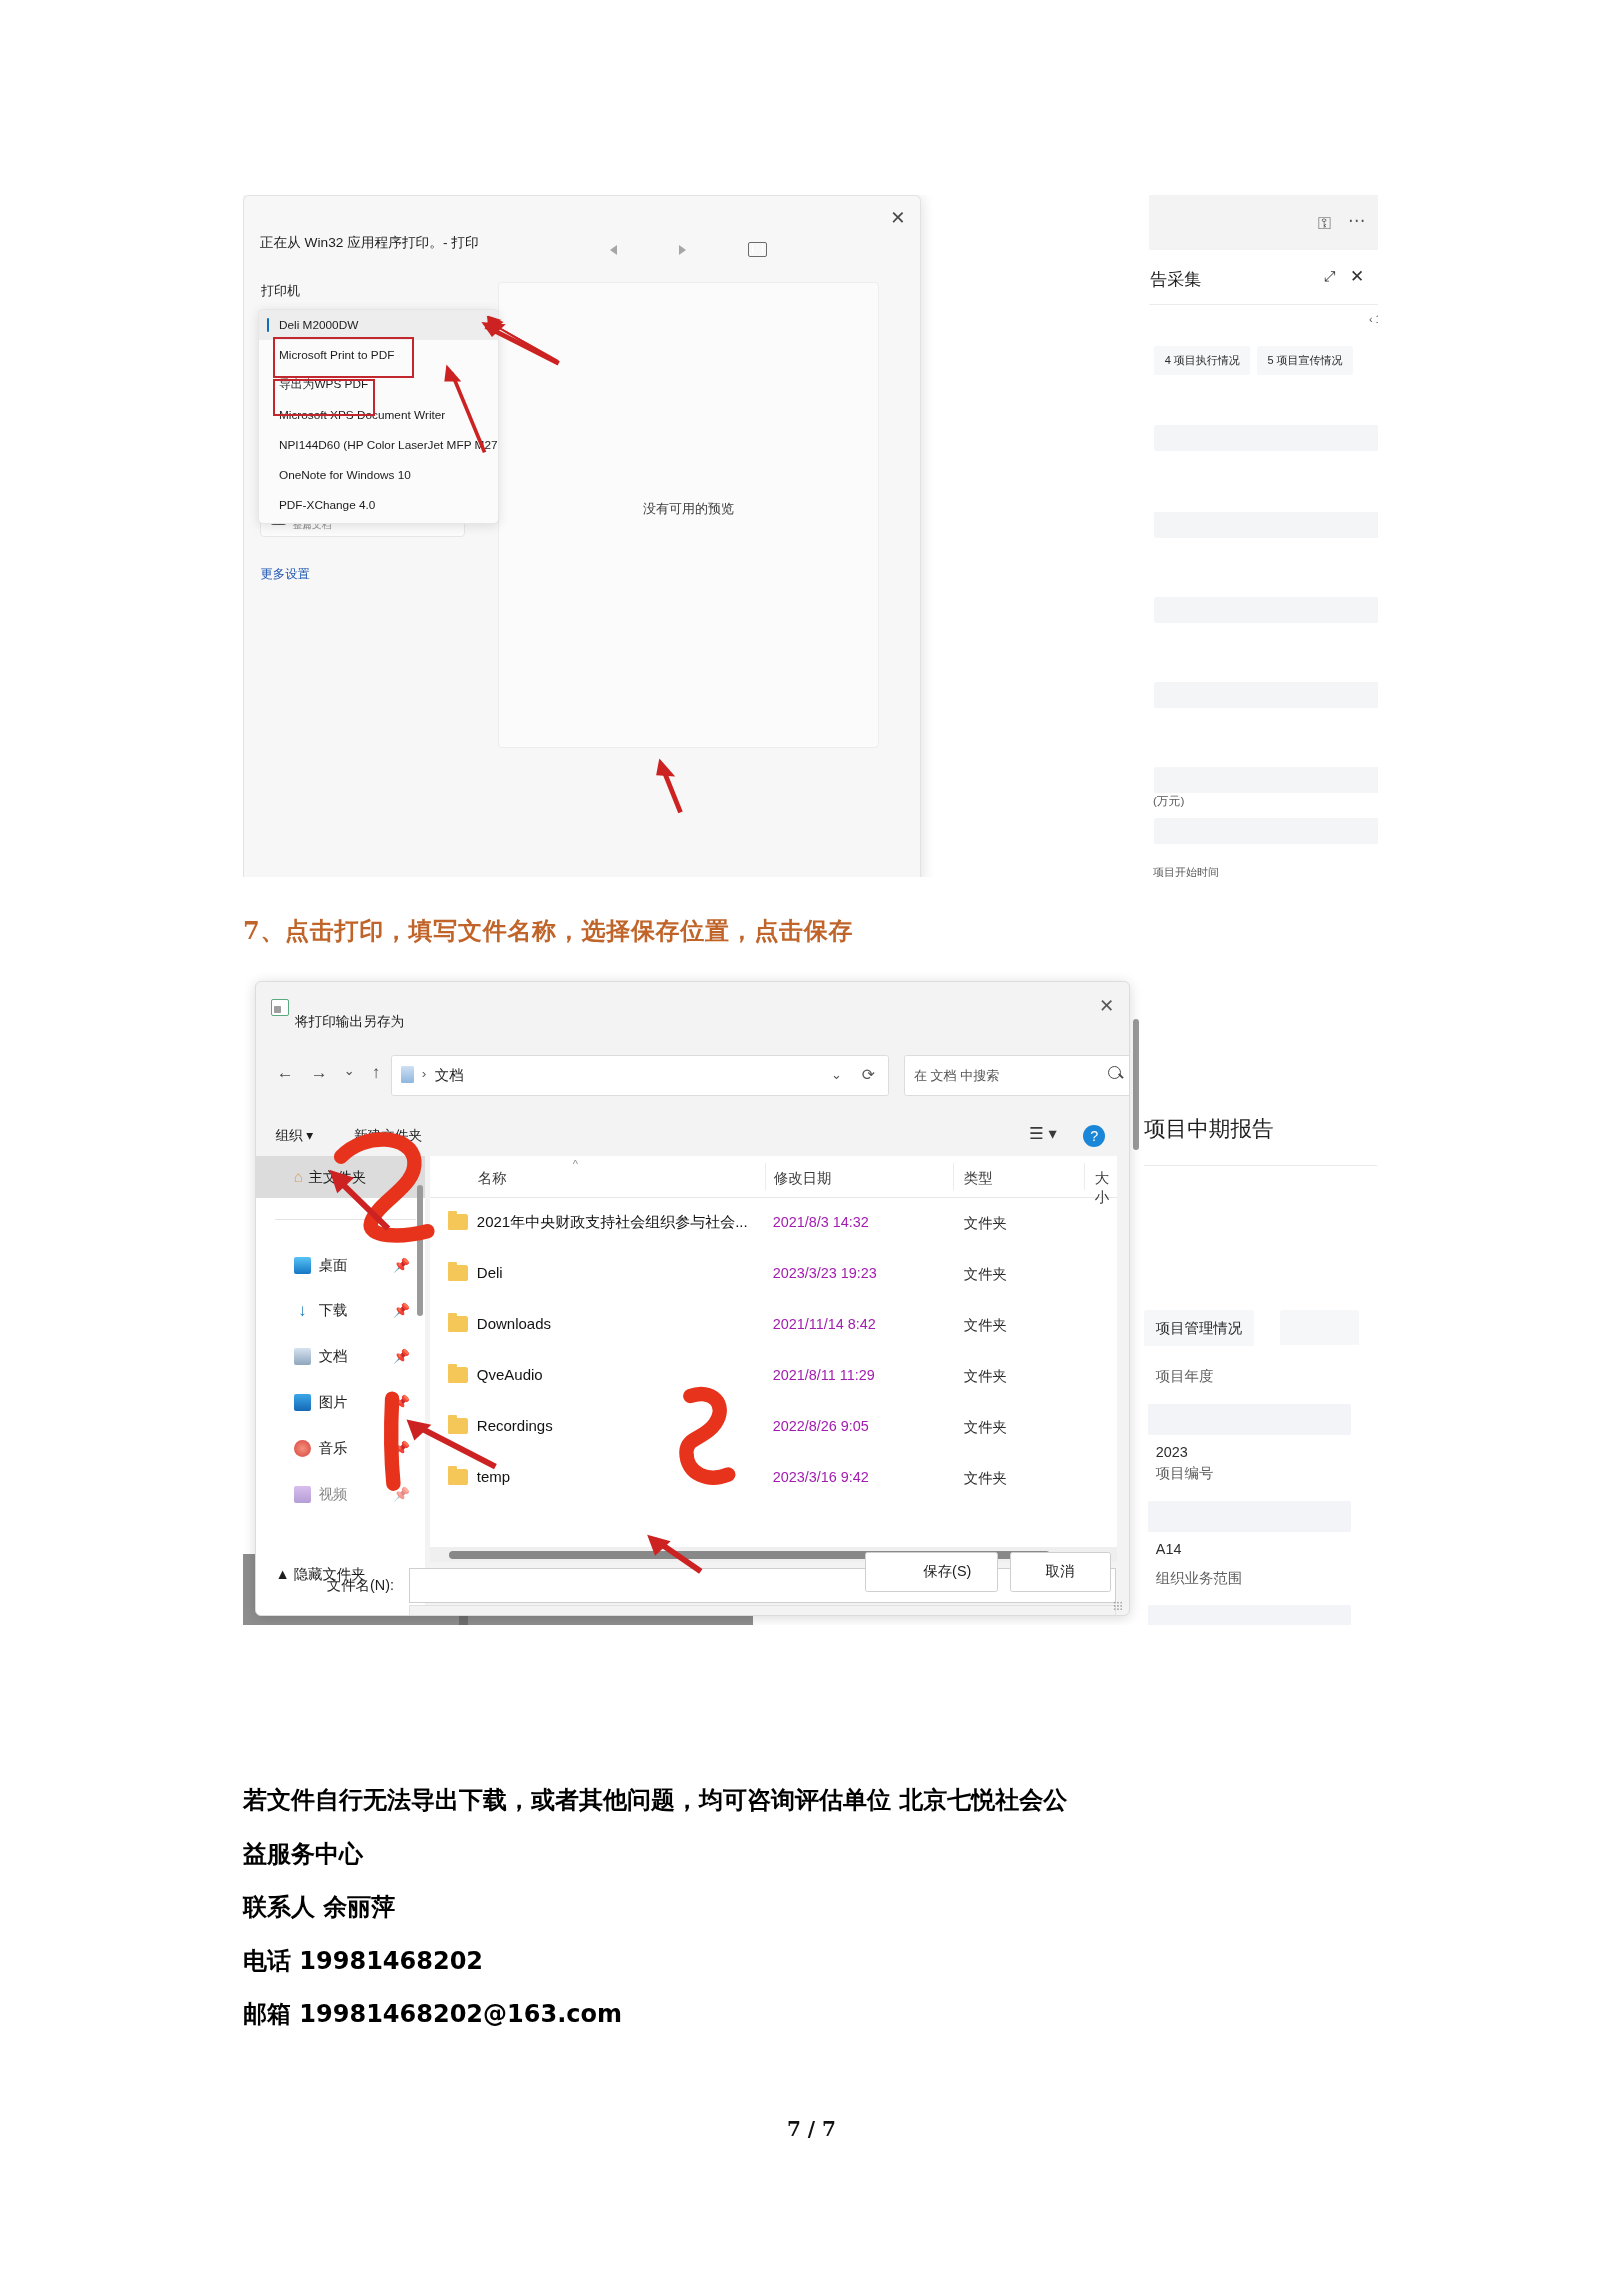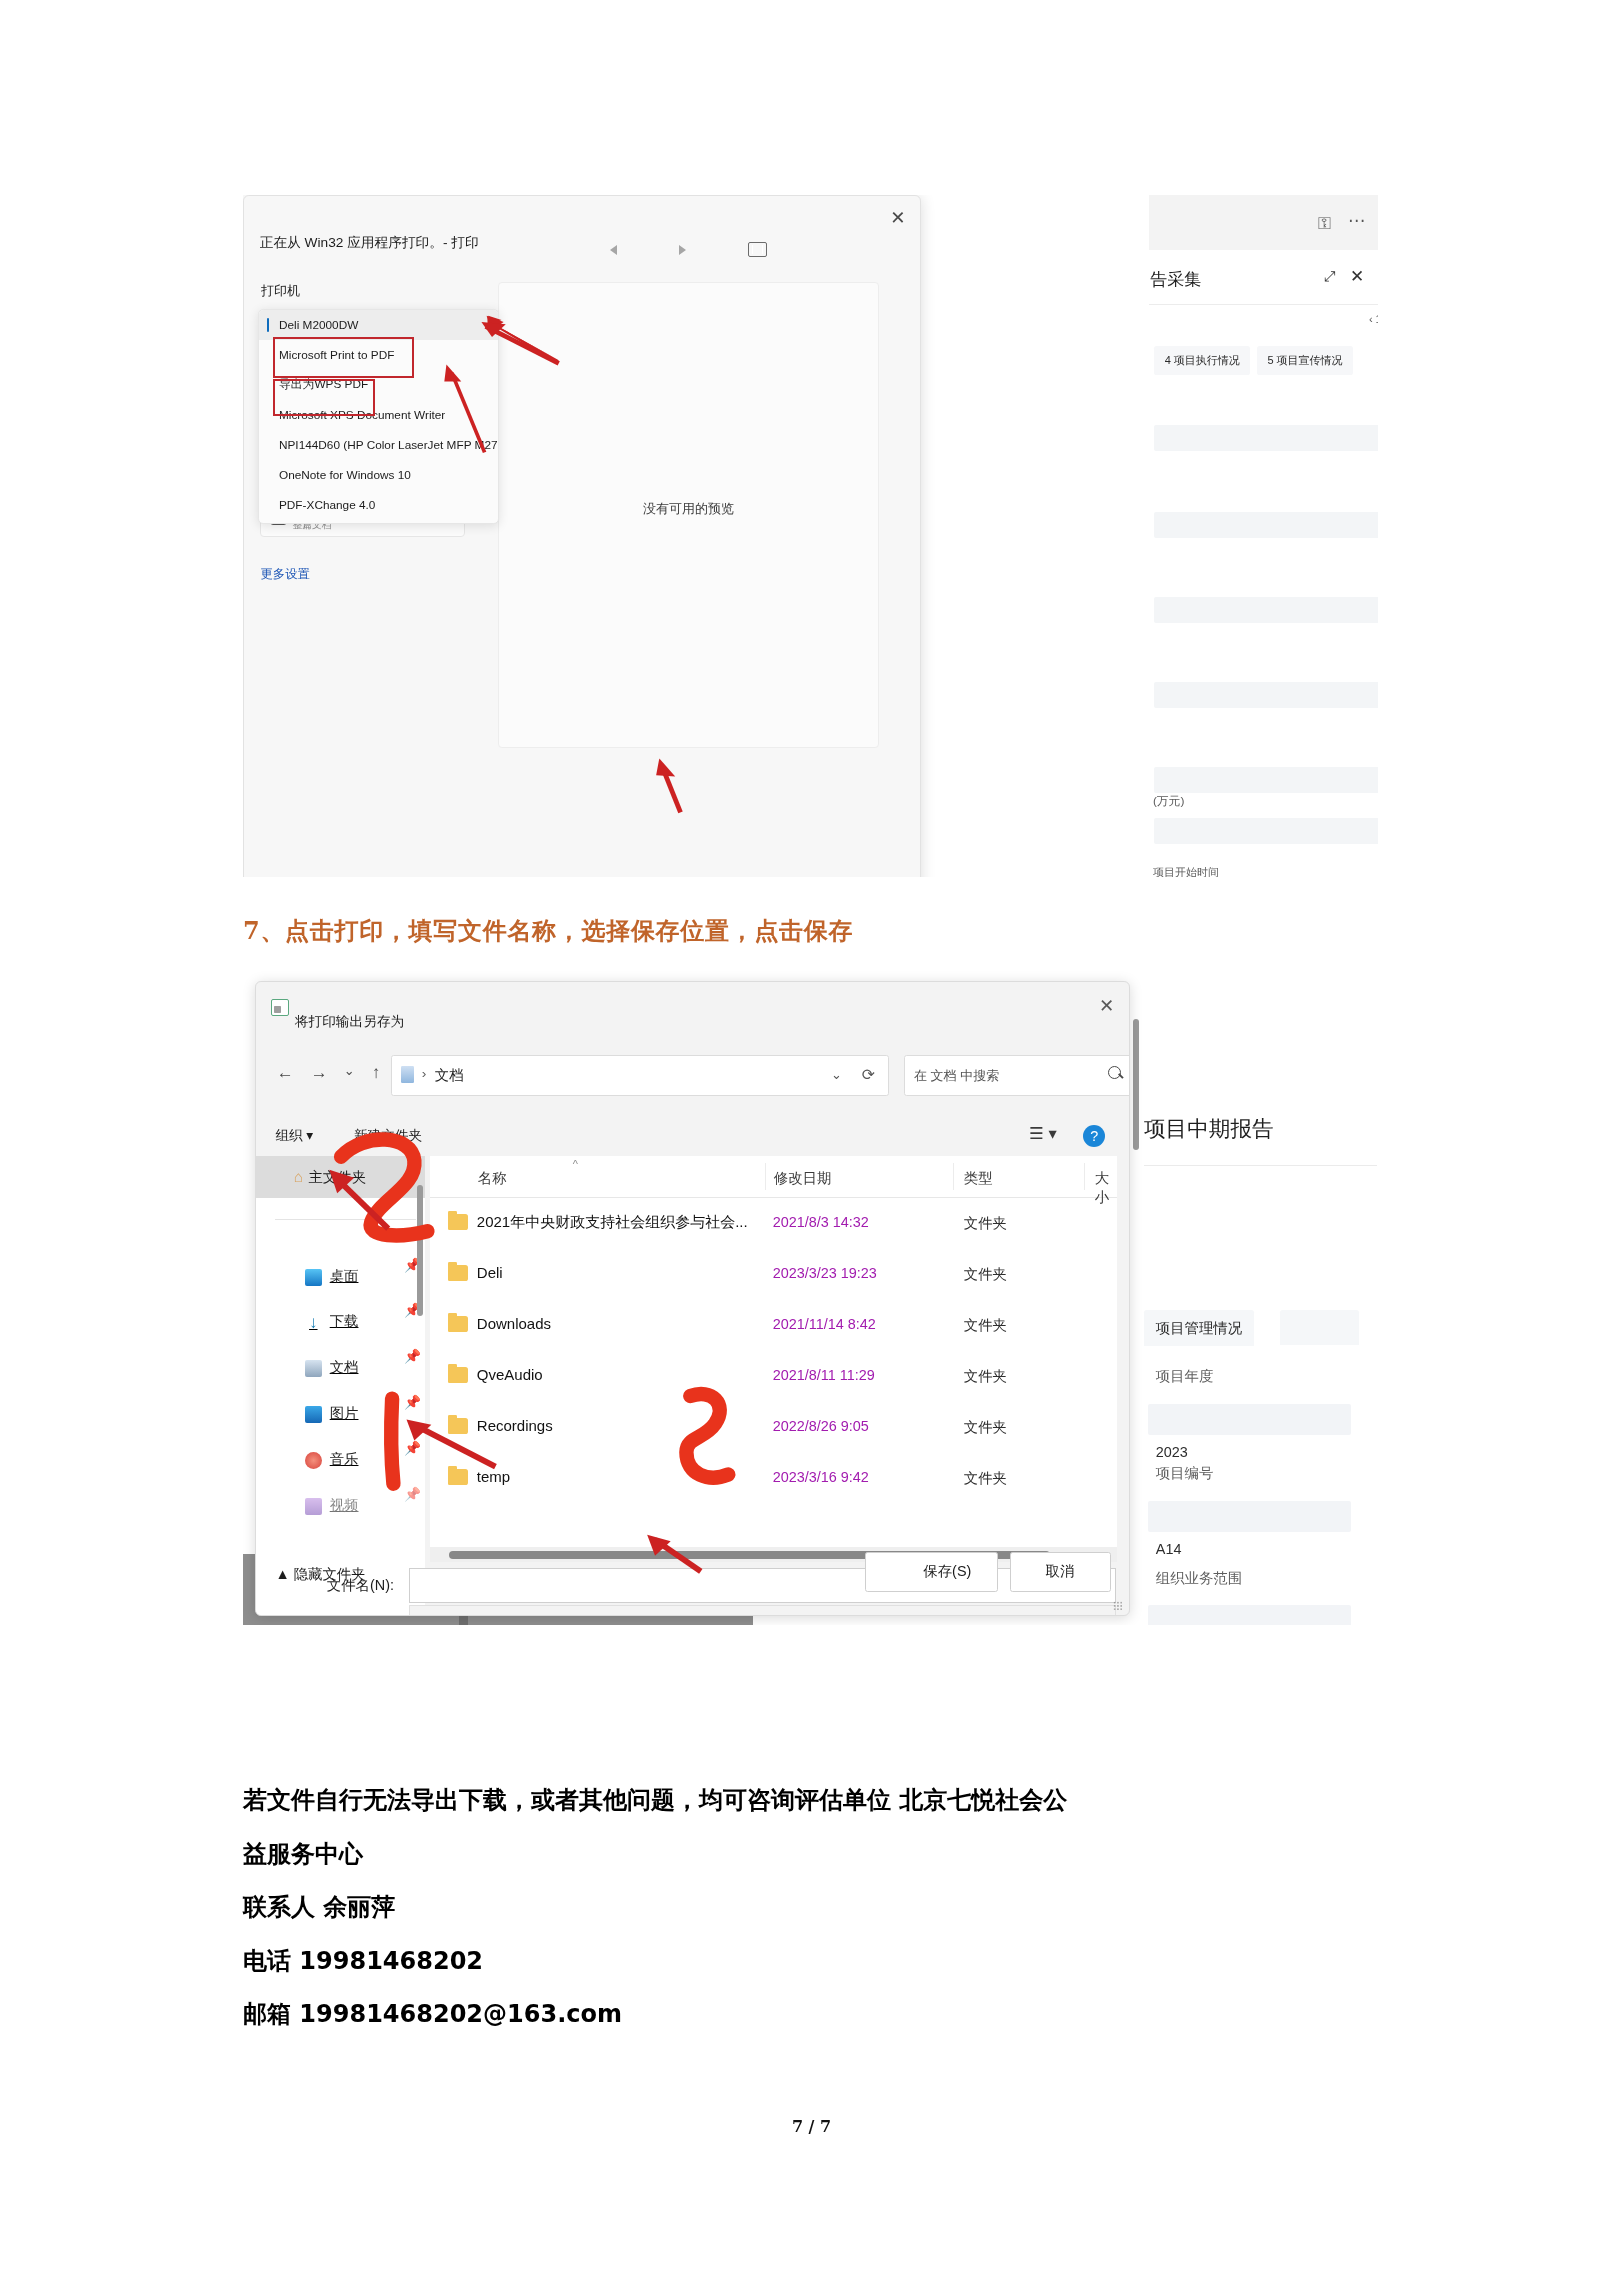--- a/index.html
+++ b/index.html
@@ -101,21 +101,21 @@
   .sdlg .cmdbar .c1{position:absolute;left:19.6px;top:12.4px;font-size:13.7px;color:#1d1d1d;font-family:Liberation Serif, serif;}
   .sdlg .cmdbar .c2{position:absolute;left:98px;top:12.4px;font-size:13.7px;color:#1d1d1d;}
   .sdlg .cmdbar .vw{position:absolute;right:72px;top:9.2px;font-size:16.4px;color:#3a3a3a;}
   .sdlg .cmdbar .help{position:absolute;right:23.6px;top:10.5px;width:22px;height:22px;border-radius:50%;background:#1a86d8;color:#fff;font-size:14.4px;display:flex;align-items:center;justify-content:center;}
 
   .sdlg .side{position:absolute;left:0;top:174px;width:169px;bottom:0;background:#fff;}
   .sdlg .side .home{position:absolute;left:0;top:0;width:169px;height:42px;background:#dcdcdc;display:flex;align-items:center;}
   .sdlg .side .home .hico{margin-left:38px;margin-right:5.2px;color:#d8a05a;font-size:15.7px;}
   .sdlg .side .home .htxt{font-size:14.4px;color:#1d1d1d;}
   .sdlg .side .divline{position:absolute;left:19.6px;top:63px;width:141px;height:0.7px;background:#e4e4e4;}
-  .sdlg .side .sitem{position:absolute;left:11px;width:169px;height:42px;display:flex;align-items:flex-end;text-decoration:underline;}
+  .sdlg .side .sitem{position:absolute;left:0;width:169px;height:42px;display:flex;align-items:center;}
   .sdlg .side .sitem .ic{margin-left:38px;margin-right:7.9px;width:17px;height:17px;border-radius:2px;flex:0 0 auto;}
   .sdlg .side .sitem .tx{font-size:14.4px;color:#1d1d1d;}
   .sdlg .side .sitem .pin{position:absolute;right:14.4px;top:13px;color:#8d8d8d;font-size:13.7px;}
   .sdlg .side .sscroll{position:absolute;left:161px;top:29px;width:5.9px;height:131px;background:#9a9a9a;border-radius:3.3px;}
 
   .sdlg .filepane{position:absolute;left:174px;top:174px;right:11.8px;height:393px;background:#fff;}
   .sdlg .hdr{position:absolute;left:0;top:0;width:100%;height:41px;border-bottom:0.7px solid #e7e7e7;}
   .sdlg .hdr .h{position:absolute;top:12.4px;font-size:14.4px;color:#3b3b3b;}
   .sdlg .hdr .sortmark{position:absolute;left:143px;top:1.3px;font-size:11px;color:#8d8d8d;}
   .sdlg .hdr .vsep{position:absolute;top:6.5px;width:0.7px;height:27.5px;background:#ececec;}
@@ -136,21 +136,21 @@
 
   .sdlg .hidefold{position:absolute;left:19.6px;bottom:31px;font-size:14.4px;color:#1d1d1d;}
   .sdlg .sbtn{position:absolute;bottom:23.6px;width:99px;height:38px;background:#fff;border:0.7px solid #cfcfcf;border-radius:2.6px;display:flex;align-items:center;justify-content:center;font-size:14.4px;color:#1a1a1a;}
   .sdlg .sbtn.save{right:131px;padding-left:32px;}
   .sdlg .sbtn.cancel{right:18.3px;}
   .sdlg .grip{position:absolute;right:6.5px;bottom:5.2px;width:9.2px;height:9.2px;opacity:.45;
     background-image:radial-gradient(#555 0.7px,transparent 0.7px);background-size:3.3px 3.3px;}
 
   
   .note{position:absolute;left:243px;font-weight:bold;color:#000;font-size:24px;line-height:1.22;white-space:nowrap;font-family:"DejaVu Sans","Liberation Sans",sans-serif;}
-  .pagefoot{position:absolute;left:0;width:1623px;top:2117px;text-align:center;font-size:16px;font-weight:bold;color:#111;font-family:"DejaVu Serif","Liberation Serif",serif;}
+  .pagefoot{position:absolute;left:0;width:1623px;top:2117px;text-align:center;font-size:20px;font-weight:bold;color:#111;font-family:"DejaVu Serif","Liberation Serif",serif;}
 </style>
 </head>
 <body>
 
 <div class="page">
 
   <div class="shot1">
 
     <div class="bg-app"></div>
 

